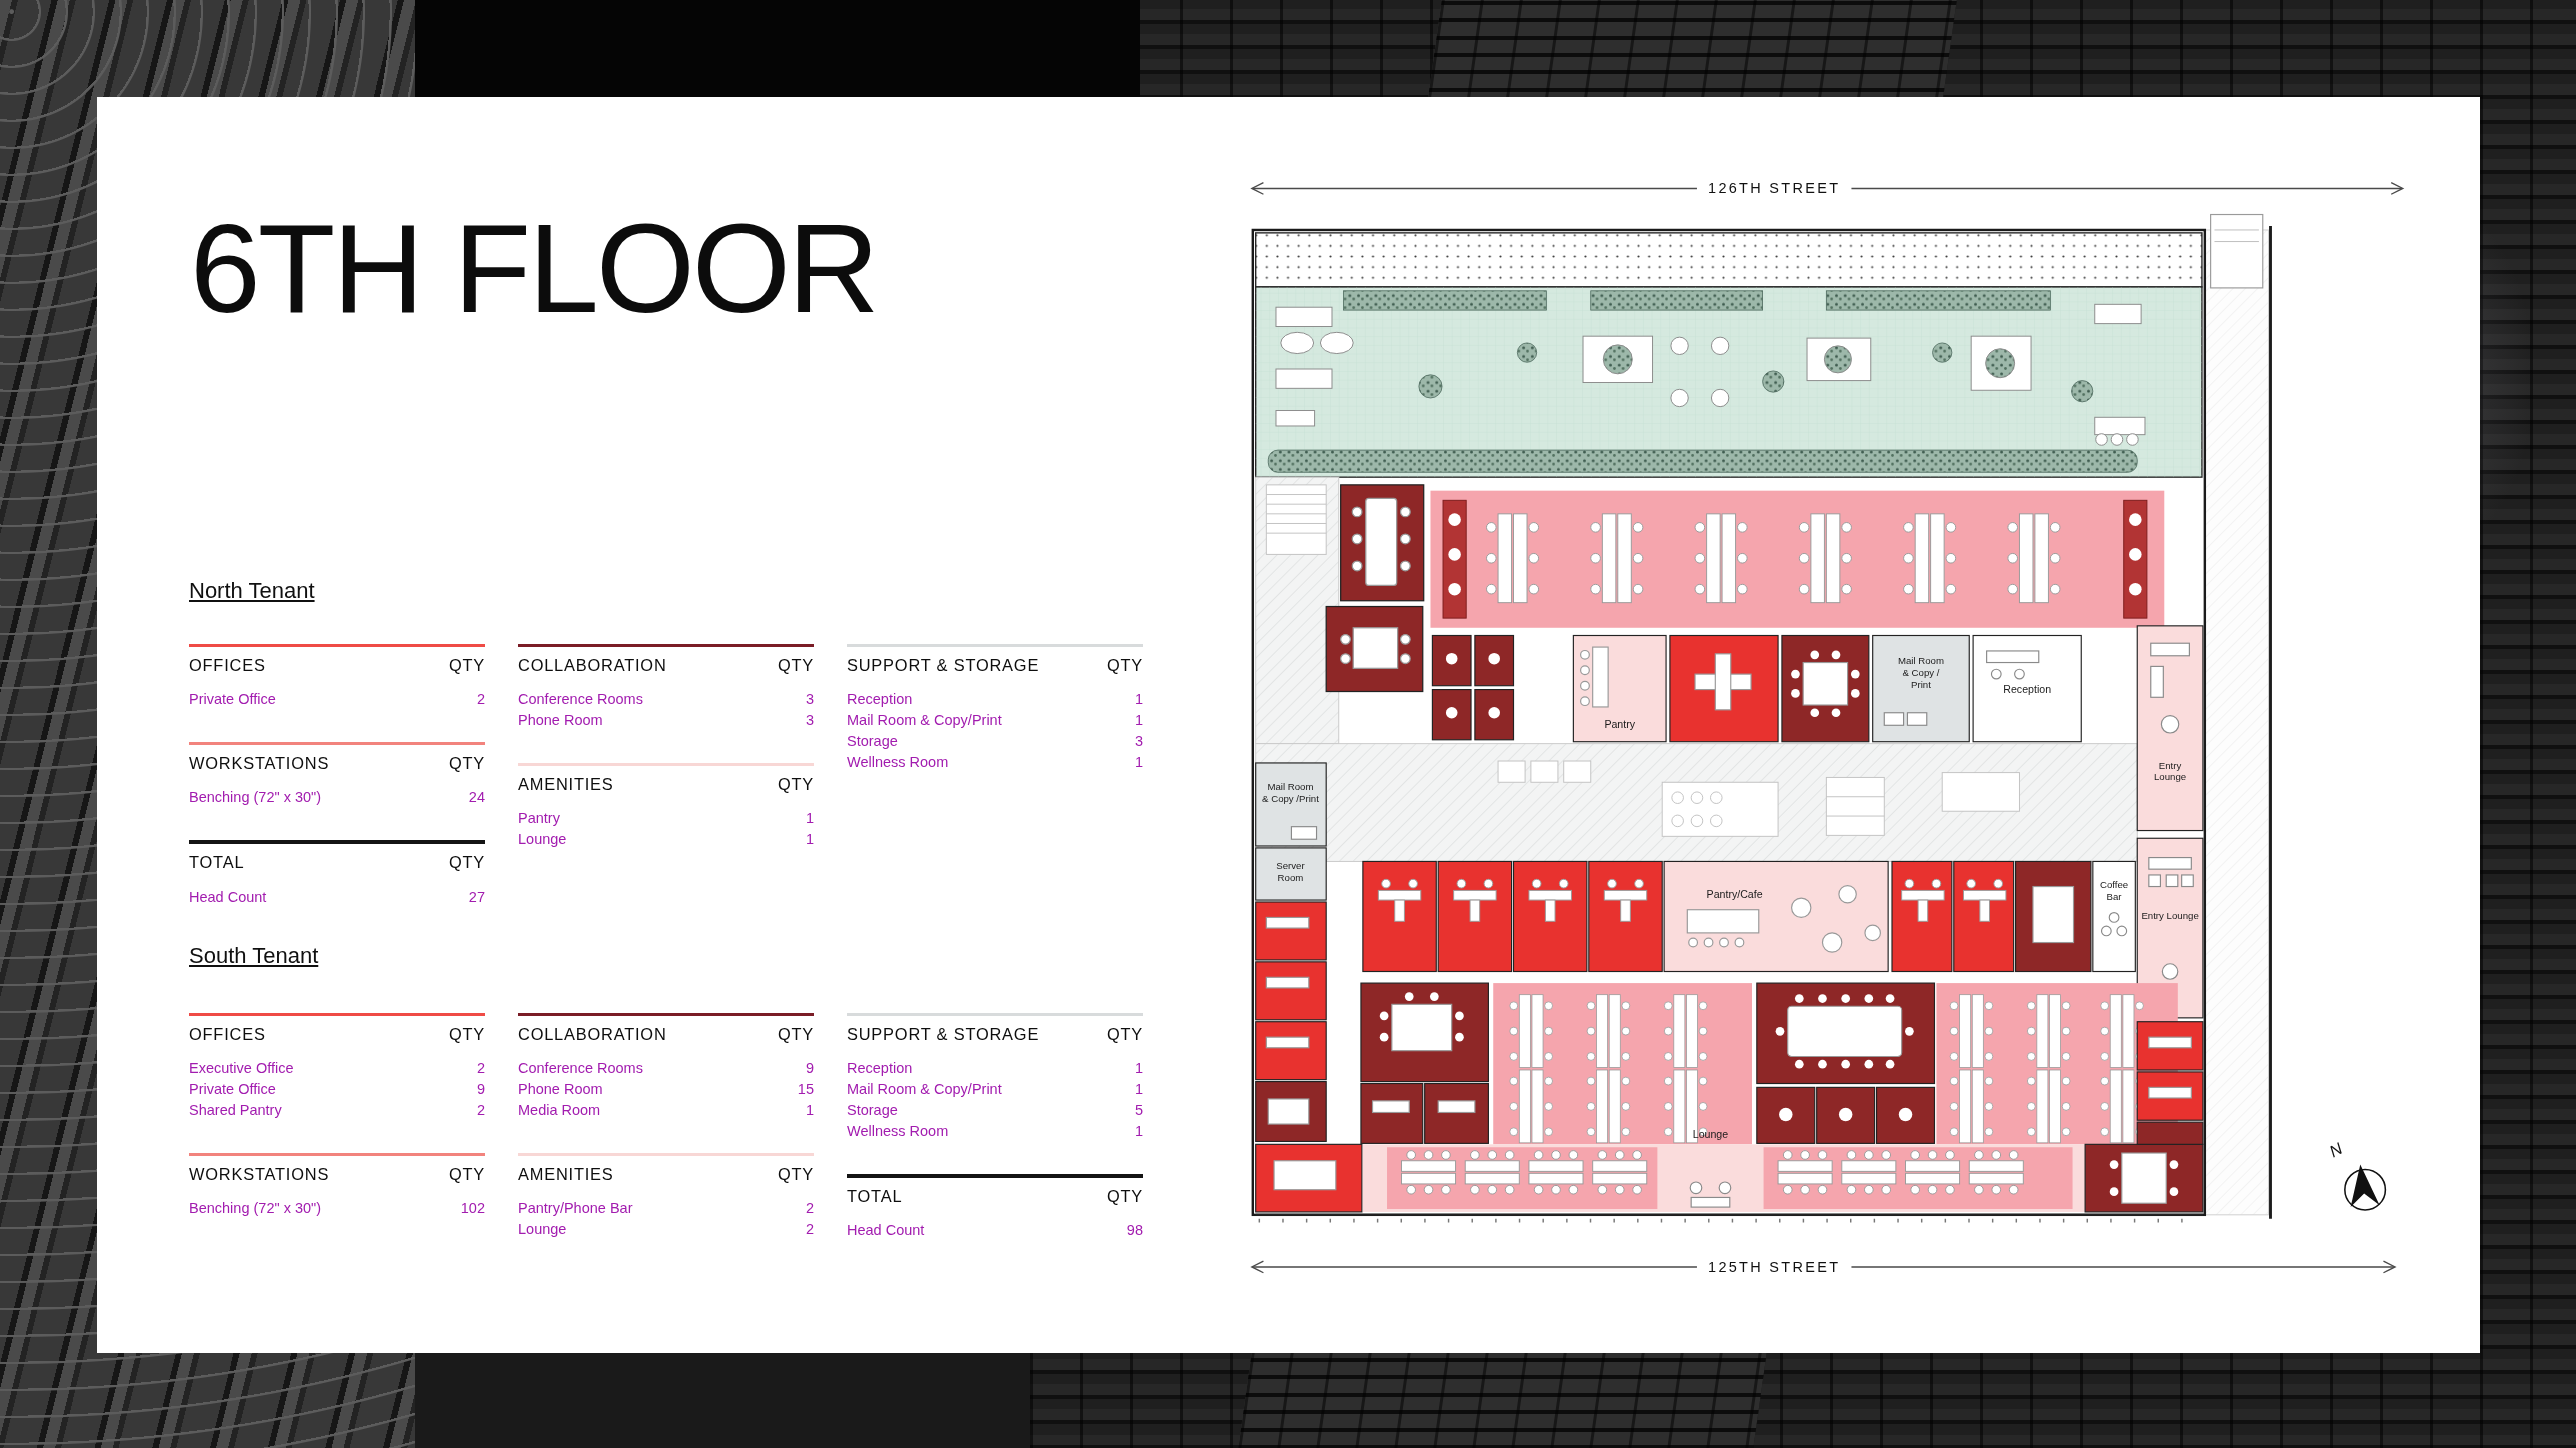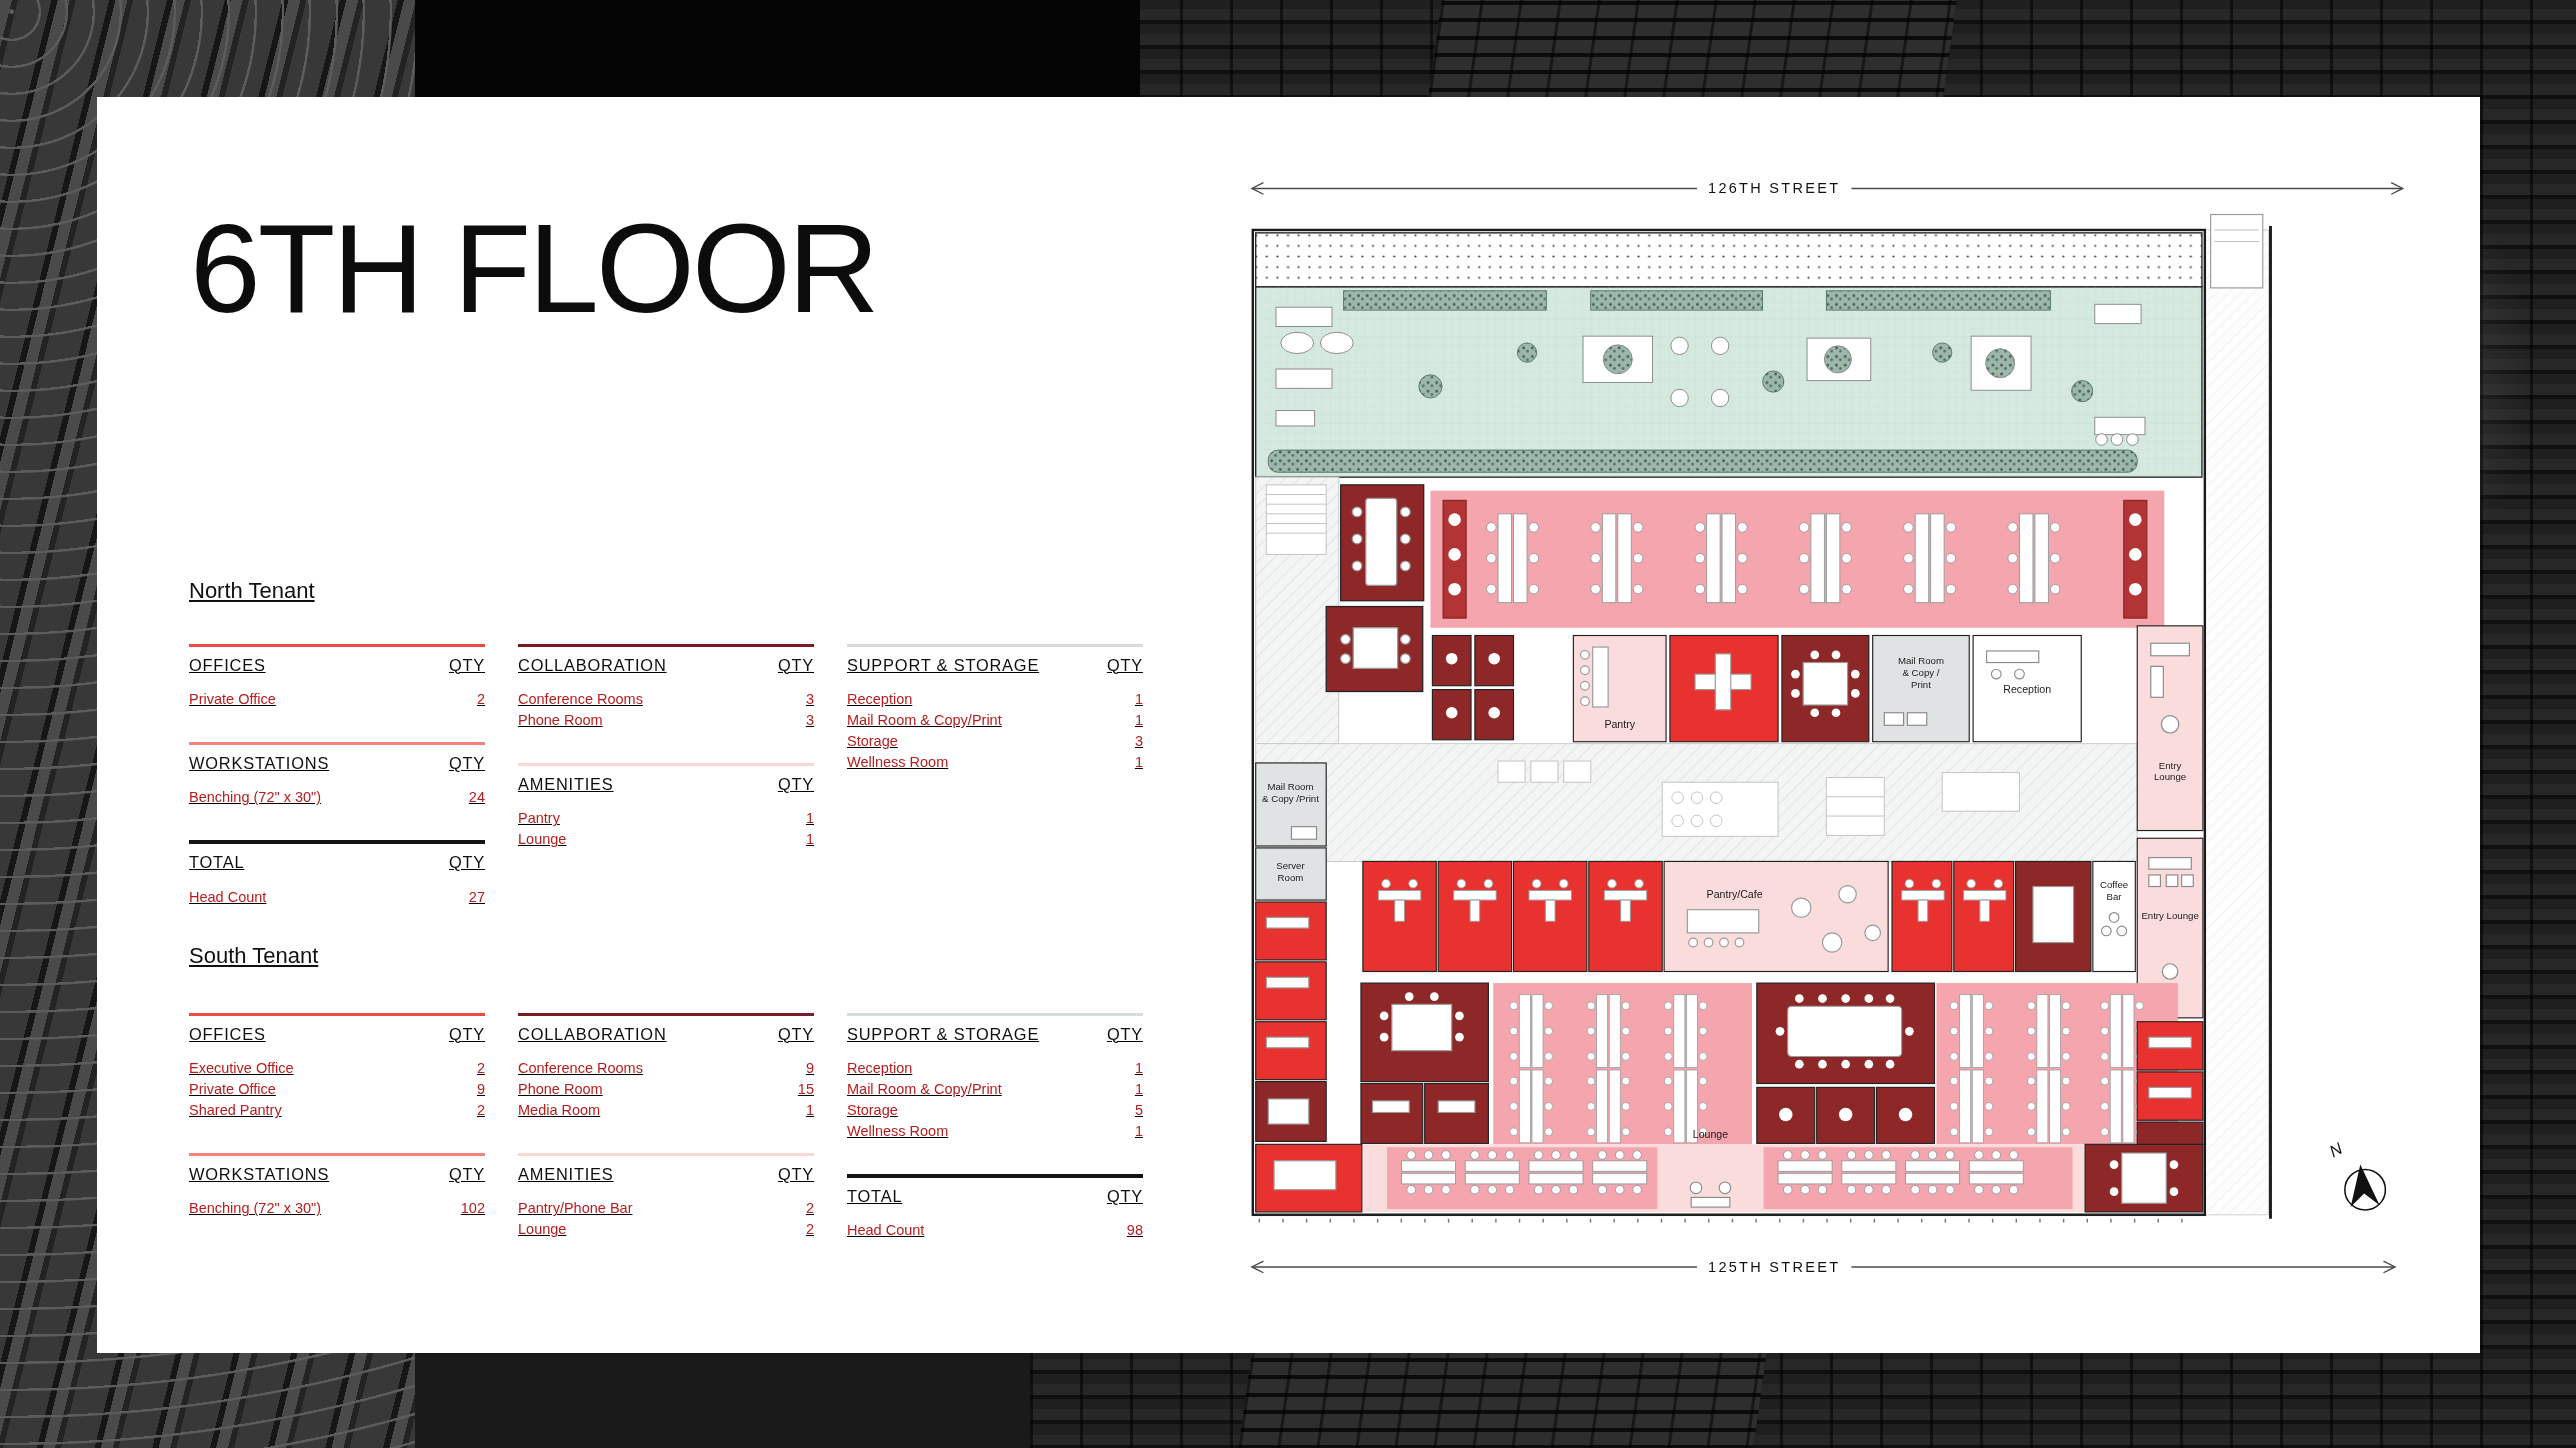--- a/index.html
+++ b/index.html
@@ -27,26 +27,26 @@
     background:radial-gradient(ellipse at center, rgba(120,120,130,.35), transparent 70%);}
   
   .card{position:absolute;left:97px;top:97px;width:2383px;height:1256px;background:#ffffff;}
   .t1{position:absolute;left:93px;top:108px;font-size:127px;letter-spacing:-2.9px;color:#0c0c0c;line-height:1;white-space:nowrap;}
   .t2{position:absolute;left:93px;top:241px;font-family:"Liberation Serif",serif;font-style:italic;font-weight:400;
       font-size:120px;color:#0c0c0c;line-height:1;white-space:nowrap;letter-spacing:1px;}
   .tenant-h{position:absolute;left:92px;font-size:22px;color:#101010;line-height:1;text-decoration:underline;}
   .tenant-h.north{top:483px;} .tenant-h.south{top:848px;}
   .tcols{position:absolute;left:92px;display:flex;gap:33px;}
   .tcols.north{top:547px;} .tcols.south{top:916px;}
-  .tcol{width:296px;display:flex;flex-direction:column;text-decoration:underline;}
+  .tcol{width:296px;display:flex;flex-direction:column;}
   .tsec{border-top:3.9px solid #000;padding-top:8.7px;}
   .tsec.total{border-top-width:4.8px;}
   .tsec + .tsec{margin-top:32px;}
   .sec-head{display:flex;justify-content:space-between;font-size:16.4px;letter-spacing:0.8px;color:#0e0e0e;margin-bottom:14.5px;}
-  .trow{display:flex;justify-content:space-between;font-size:14.5px;line-height:21px;color:#b91c1c;}
+  .trow{display:flex;justify-content:space-between;font-size:14.5px;line-height:21px;color:#a21caf;}
   
   .plan{position:absolute;left:1111px;top:48px;width:1256px;height:1149px;}
   .street{font:15px "Liberation Sans",sans-serif;letter-spacing:2.4px;fill:#111;}
   .plan-label{font:11px "Liberation Sans",sans-serif;fill:#1b1b1b;}
   .plan-label.small{font-size:10px;}
   .compass-n{font:italic 17px "Liberation Sans",sans-serif;fill:#111;}
 </style>
 </head>
 <body>
 

